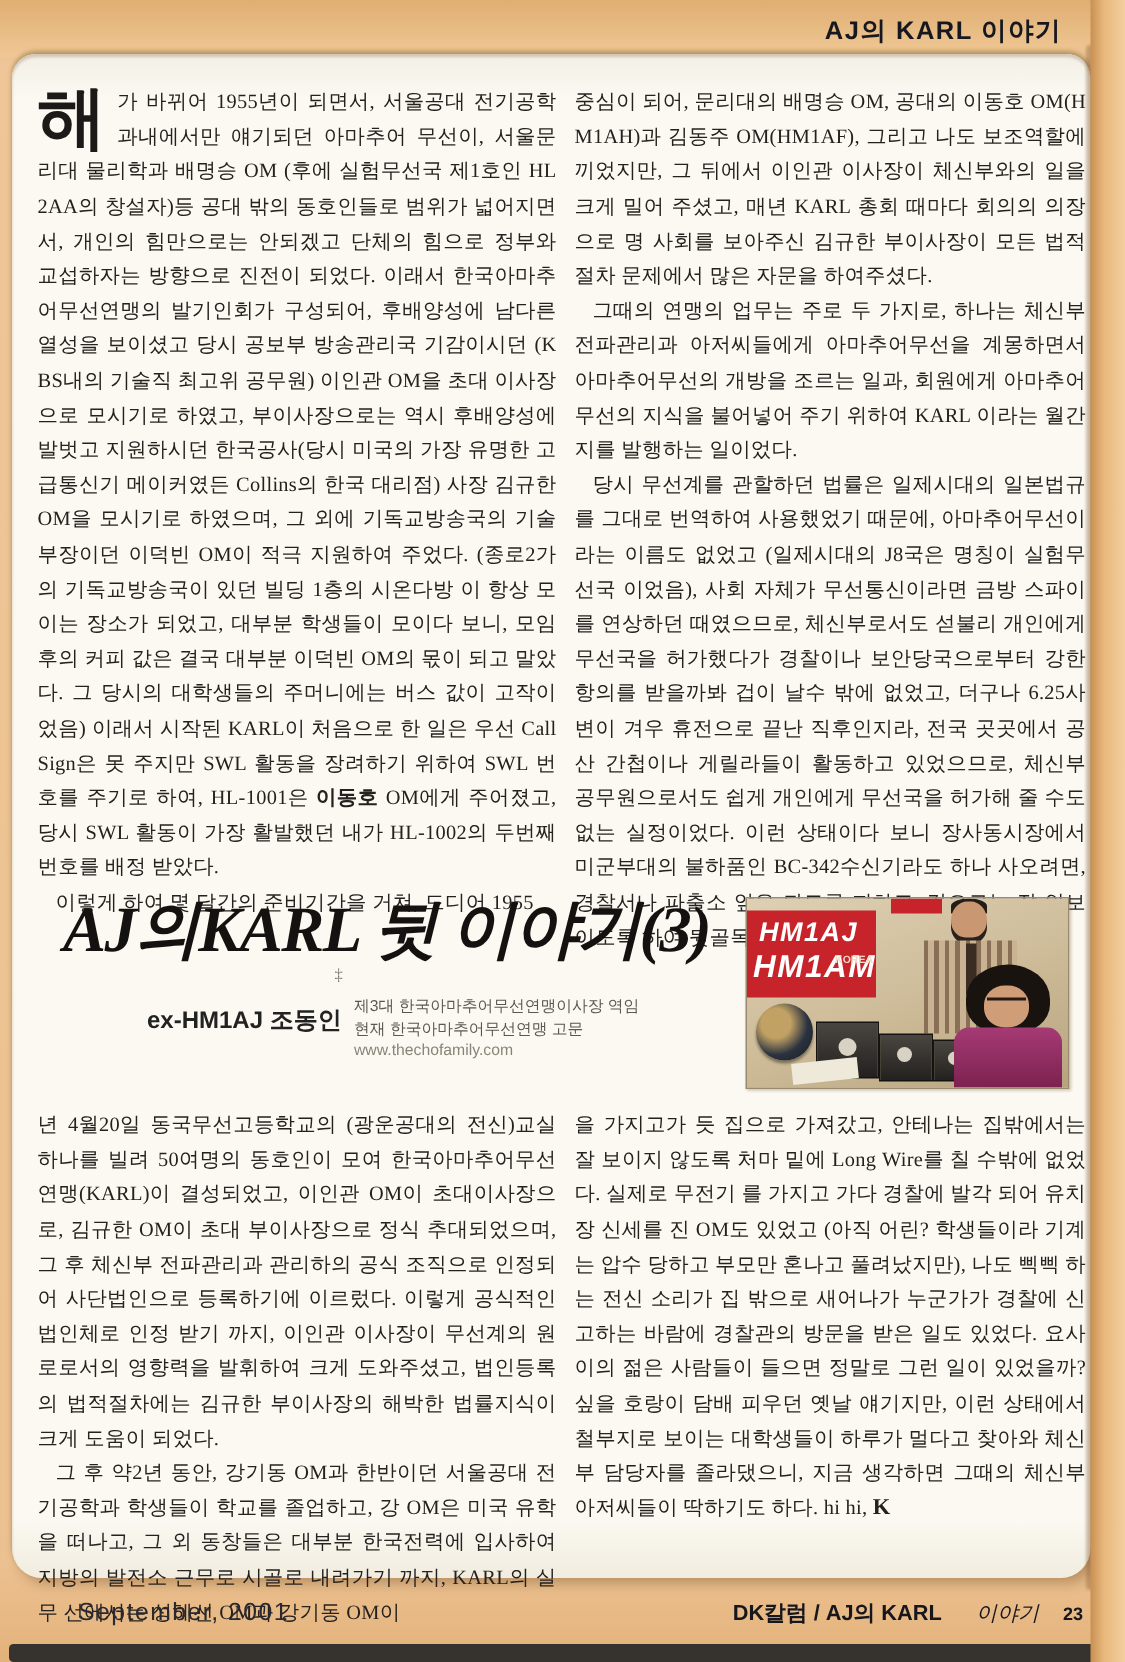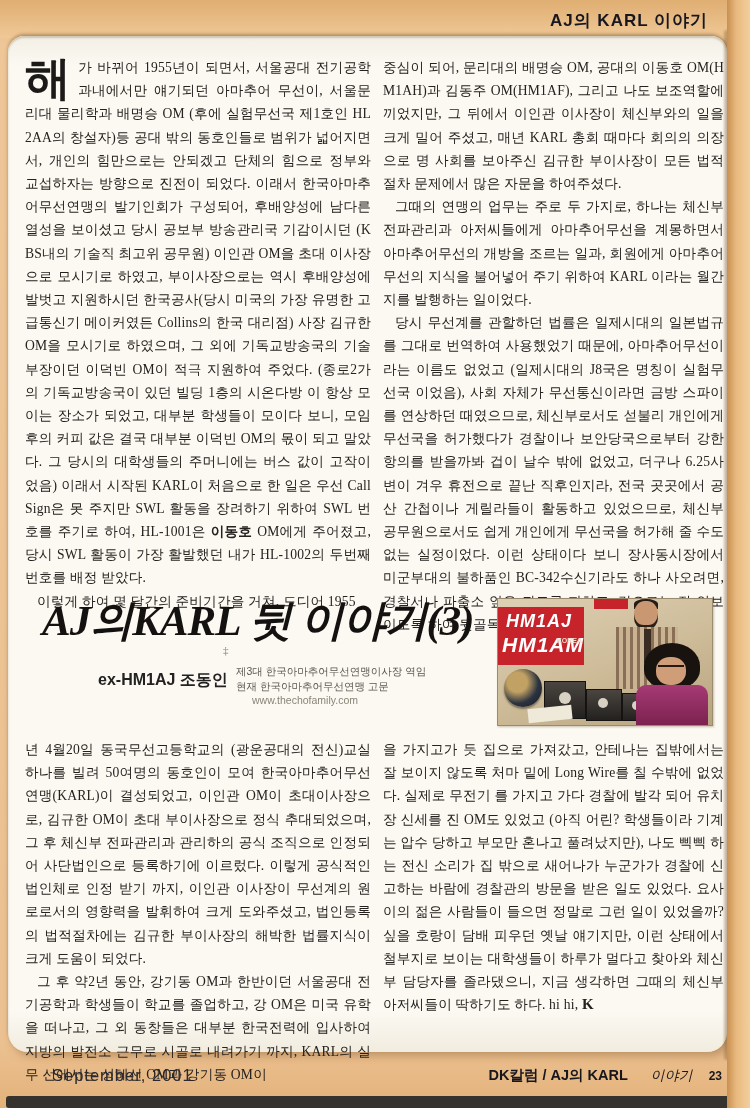--- a/index.html
+++ b/index.html
@@ -30,21 +30,21 @@
   .endmark{font-weight:bold;font-size:15px;}
   
   .title-block{position:absolute;left:0;top:560px;width:719px;height:142px;}
   .article-title{position:absolute;left:34px;top:0;margin:0;font-size:43px;line-height:50px;
        font-weight:bold;color:#141210;letter-spacing:-1px;font-family:"Liberation Serif",serif;font-style:italic;}
   .byline{position:absolute;left:90px;top:74px;font-family:"Liberation Sans",sans-serif;
        font-weight:bold;font-size:16px;color:#222;}
   .byline-mark{position:absolute;left:215px;top:48px;color:#777;font-size:11px;}
   .creds{position:absolute;left:228px;top:68px;width:240px;font-family:"Liberation Sans",sans-serif;
        font-size:10.5px;line-height:14.5px;color:#5d574f;}
-  .creds .url{color:#8a8478;margin-left:16px;}
+  .creds .url{color:#8a8478;}
   
   .photo{position:absolute;left:489px;top:2px;width:214px;height:126px;overflow:hidden;
        background:linear-gradient(160deg,#ded0b4 0%,#cdbb98 55%,#b7a37f 100%);
        border:1px solid #9a8a6e;box-shadow:1px 1px 2px rgba(90,60,20,.3);}
   .qsl-tag{position:absolute;left:96px;top:0;width:34px;height:10px;background:#c6242a;}
   .qsl-card{position:absolute;left:0;top:8px;width:86px;height:58px;background:#c6242a;
        color:#fff;font-family:"Liberation Sans",sans-serif;font-weight:bold;font-style:italic;}
   .qsl-line1{position:absolute;left:8px;top:4px;font-size:18px;letter-spacing:1px;}
   .qsl-line2{position:absolute;left:4px;top:26px;font-size:21px;letter-spacing:1px;}
   .qsl-korea{position:absolute;right:2px;top:30px;font-size:7px;font-style:normal;color:#f3d9c9;}

